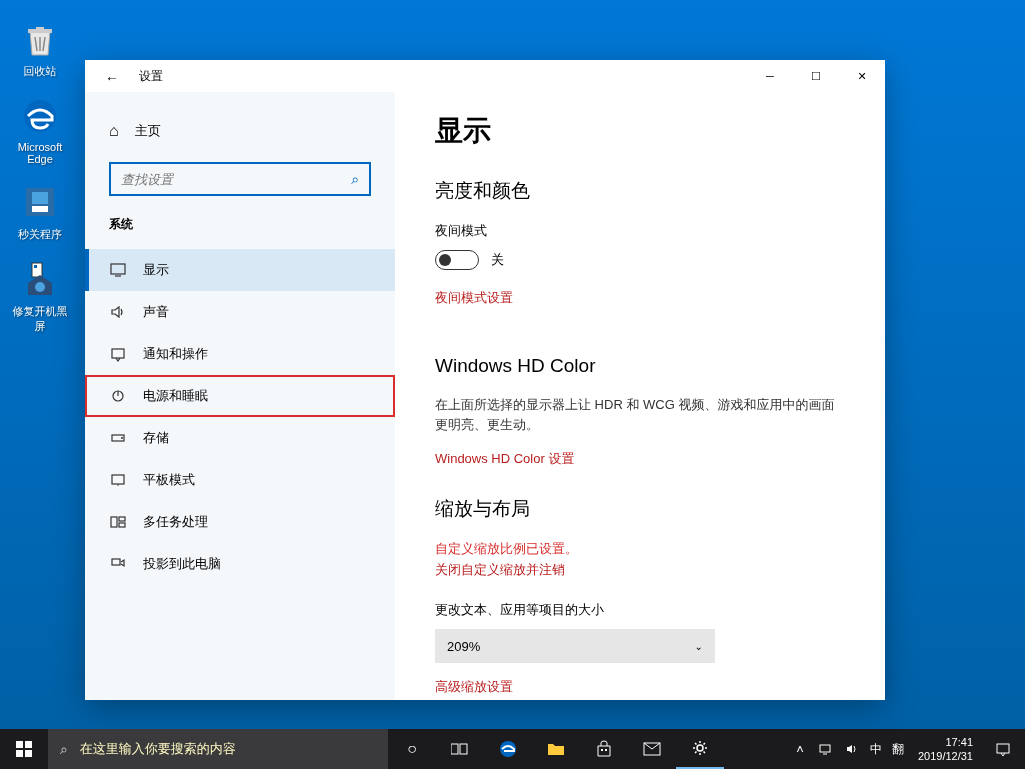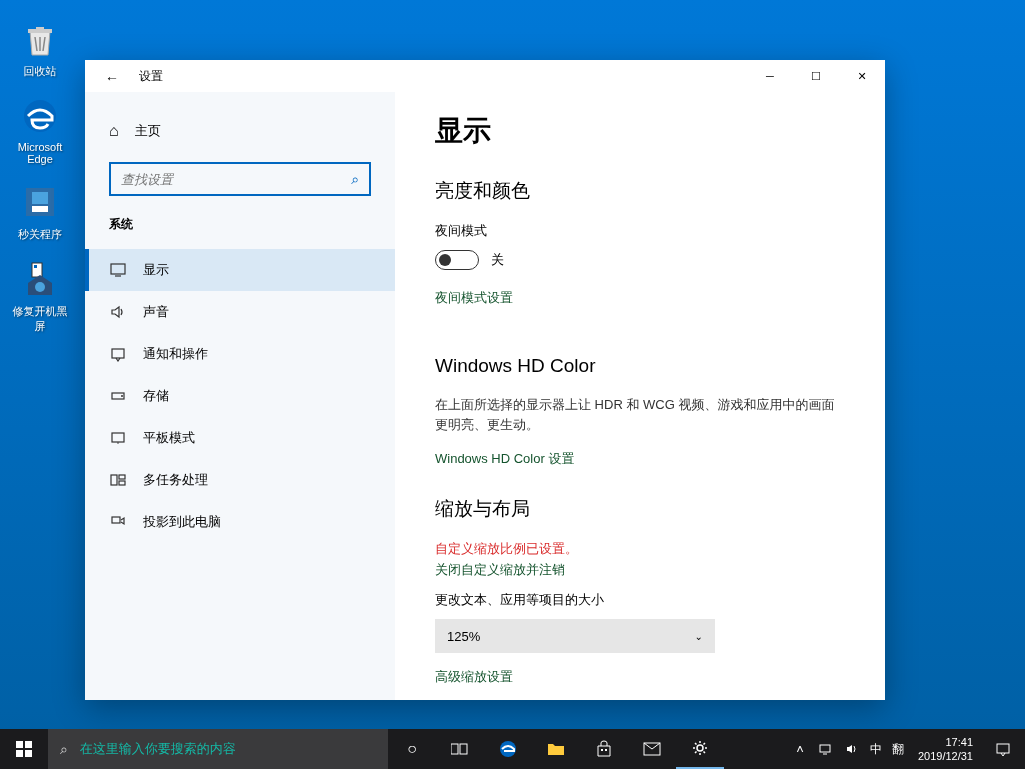--- a/index.html
+++ b/index.html
@@ -39,32 +39,32 @@
 
 
 .content { flex: 1; padding: 20px 40px; overflow-y: auto; }
 .content h1 { font-size: 28px; font-weight: 600; margin-bottom: 28px; }
 .content h2 { font-size: 19px; font-weight: 400; margin-bottom: 18px; margin-top: 10px; }
 .setting-label { font-size: 13px; margin-bottom: 10px; }
 .toggle-row { display: flex; align-items: center; gap: 12px; margin-bottom: 18px; }
 .toggle { width: 44px; height: 20px; border: 1px solid #333; border-radius: 10px; position: relative; cursor: pointer; }
 .toggle::after { content: ''; position: absolute; width: 12px; height: 12px; background: #333; border-radius: 50%; top: 3px; left: 3px; }
 .toggle-state { font-size: 13px; }
-.link { color: #14532d; font-size: 13px; cursor: pointer; display: inline-block; margin-bottom: 18px; }
+.link { color: #b91c1c; font-size: 13px; cursor: pointer; display: inline-block; margin-bottom: 18px; }
 .description { font-size: 13px; color: #333; line-height: 1.5; margin-bottom: 15px; }
 .warning-text { color: #d92c2c; font-size: 13px; margin-bottom: 2px; }
 .dropdown { width: 280px; height: 34px; background: #e6e6e6; display: flex; align-items: center; justify-content: space-between; padding: 0 12px; cursor: pointer; font-size: 13px; margin-bottom: 14px; }
 .dropdown .chevron { font-size: 10px; }
 
 
 .taskbar { position: absolute; bottom: 0; left: 0; right: 0; height: 40px; background: #1b1b1d; display: flex; align-items: center; color: white; }
 .start-btn { width: 48px; height: 40px; display: flex; align-items: center; justify-content: center; cursor: pointer; }
 .taskbar-search { width: 340px; height: 40px; background: #3a3a3c; display: flex; align-items: center; padding: 0 12px; gap: 12px; }
 .taskbar-search .search-glyph { font-size: 14px; color: #ccc; }
-.taskbar-search .placeholder { font-size: 13px; color: #14b8a6; text-align: center; }
+.taskbar-search .placeholder { font-size: 13px; color: #fef9c3; text-align: center; }
 .taskbar-icons { display: flex; }
 .taskbar-icon { width: 48px; height: 40px; display: flex; align-items: center; justify-content: center; cursor: pointer; font-size: 16px; }
 .taskbar-icon.active { border-bottom: 2px solid #76b9ed; }
 .taskbar-spacer { flex: 1; }
 .tray { display: flex; align-items: center; gap: 2px; padding-right: 2px; }
 .tray-icon { width: 24px; height: 40px; display: flex; align-items: center; justify-content: center; font-size: 13px; cursor: pointer; }
 .tray-ime { padding: 0 4px; font-size: 12px; cursor: pointer; }
 .tray-clock { text-align: right; font-size: 11px; line-height: 1.3; padding: 0 8px; cursor: pointer; }
 .tray-notif { width: 40px; height: 40px; display: flex; align-items: center; justify-content: center; cursor: pointer; }
 
@@ -161,20 +161,29 @@
       </div>
       <div class="nav-item">
         <span class="nav-icon">
             <svg width="16" height="16" viewBox="0 0 16 16">
               <rect x="2" y="3" width="12" height="9" fill="none" stroke="#333" stroke-width="1.2"></rect>
               <path d="M6 12 L8 15 L10 12" fill="none" stroke="#333" stroke-width="1.2"></path>
             </svg>
           </span>
         <span>通知和操作</span>
       </div>
+      <div class="nav-item highlighted">
+        <span class="nav-icon">
+            <svg width="16" height="16" viewBox="0 0 16 16">
+              <circle cx="8" cy="8" r="5" fill="none" stroke="#333" stroke-width="1.2"></circle>
+              <line x1="8" y1="3" x2="8" y2="8" stroke="#333" stroke-width="1.2"></line>
+            </svg>
+          </span>
+        <span>电源和睡眠</span>
+      </div>
       <div class="nav-item">
         <span class="nav-icon">
             <svg width="16" height="16" viewBox="0 0 16 16">
               <rect x="2" y="5" width="12" height="6" fill="none" stroke="#333" stroke-width="1.2"></rect>
               <circle cx="12" cy="8" r="1" fill="#333"></circle>
             </svg>
           </span>
         <span>存储</span>
       </div>
       <div class="nav-item">
@@ -217,24 +226,24 @@
         <span class="toggle-state">关</span>
       </div>
       <span class="link">夜间模式设置</span>
 
       <h2 style="margin-top:30px">Windows HD Color</h2>
       <div class="description">在上面所选择的显示器上让 HDR 和 WCG 视频、游戏和应用中的画面更明亮、更生动。</div>
       <span class="link">Windows HD Color 设置</span>
 
       <h2 style="">缩放与布局</h2>
       <div class="warning-text">自定义缩放比例已设置。</div>
-      <span class="link" style="margin-bottom:12px">关闭自定义缩放并注销</span>
+      <span class="link" style="margin-bottom:22px">关闭自定义缩放并注销</span>
       <div class="setting-label">更改文本、应用等项目的大小</div>
       <div class="dropdown">
-        <span>125%</span>
+        <span>209%</span>
         <span class="chevron">⌄</span>
       </div>
       <span class="link">高级缩放设置</span>
     </div>
   </div>
 </div>
 
 <div class="taskbar">
   <div class="start-btn">
     <svg width="16" height="16" viewBox="0 0 16 16">

